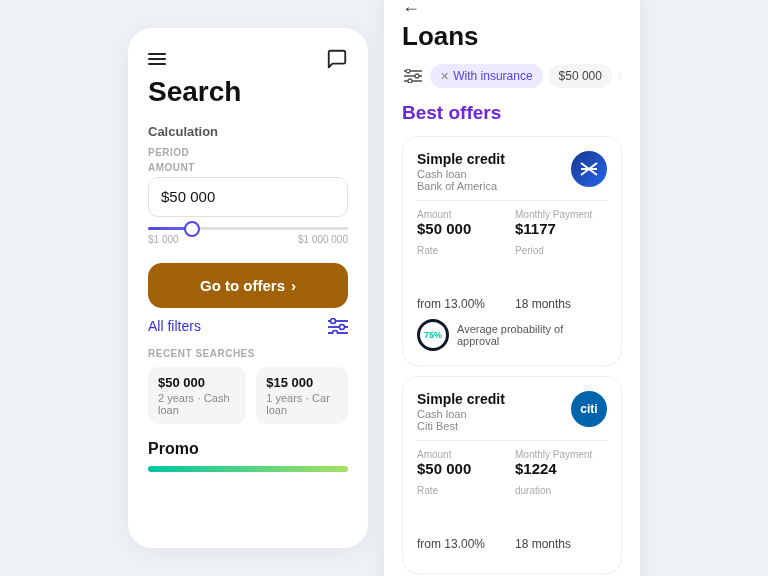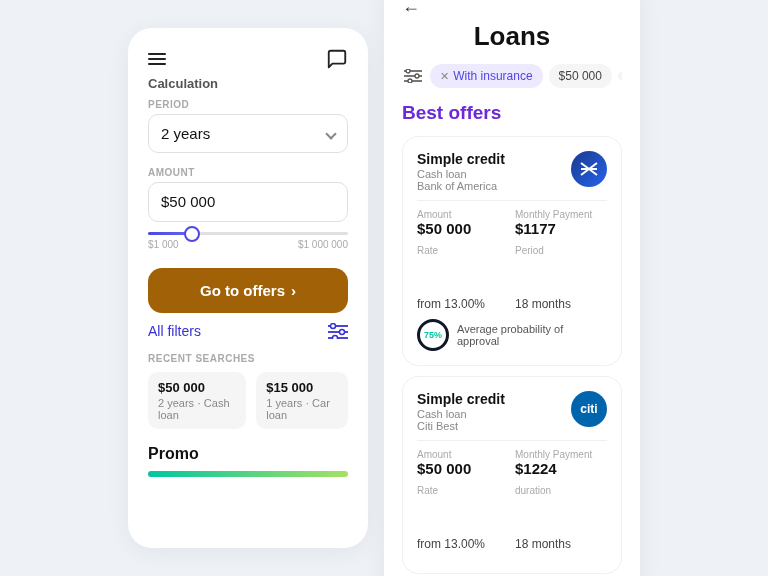--- a/index.html
+++ b/index.html
@@ -249,21 +249,20 @@
       font-size: 18px;
       cursor: pointer;
       margin-bottom: 4px;
     }
 
     .loans-title {
       font-size: 26px;
       font-weight: 700;
       color: #111;
       margin-bottom: 12px;
-      text-align: center;
     }
 
     .filters-chips {
       display: flex;
       align-items: center;
       gap: 6px;
       margin-bottom: 14px;
       overflow: hidden;
     }
     .chip-filter-icon {
@@ -428,28 +427,25 @@
     <div class="hamburger-icon">
       <span></span>
         <span></span>
         <span></span>
     </div>
     <svg class="chat-icon" viewBox="0 0 24 24" fill="none" stroke="#222" stroke-width="2" stroke-linecap="round" stroke-linejoin="round">
       <path d="M21 15a2 2 0 0 1-2 2H7l-4 4V5a2 2 0 0 1 2-2h14a2 2 0 0 1 2 2z"></path>
     </svg>
   </div>
 
+  <div class="page-title">Search</div>
 
   <div class="section-label">Calculation</div>
 
   <div class="sub-label">PERIOD</div>
-  <div class="period-select">
-    <span>2 years</span>
-    <i class="chevron-down"></i>
-  </div>
 
   <div class="sub-label">AMOUNT</div>
   <div class="amount-input-wrap">
     <input type="text" value="$50 000" style="">
   </div>
 
   <div class="slider-container">
     <div class="slider-track">
       <div class="slider-fill"></div>
       <div class="slider-thumb"></div>

